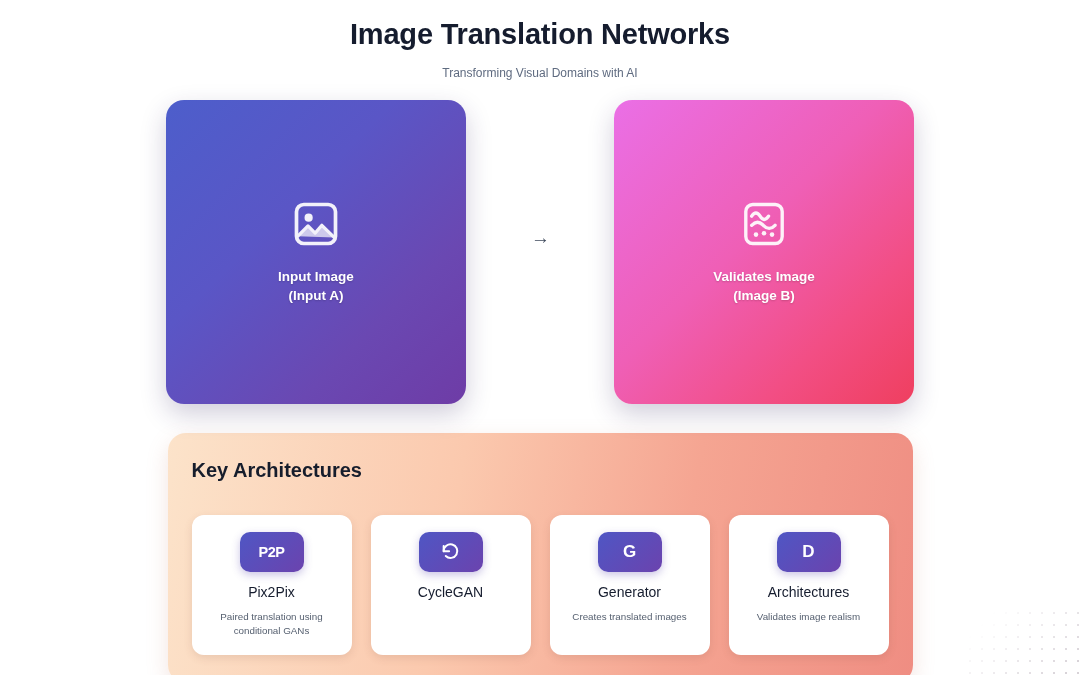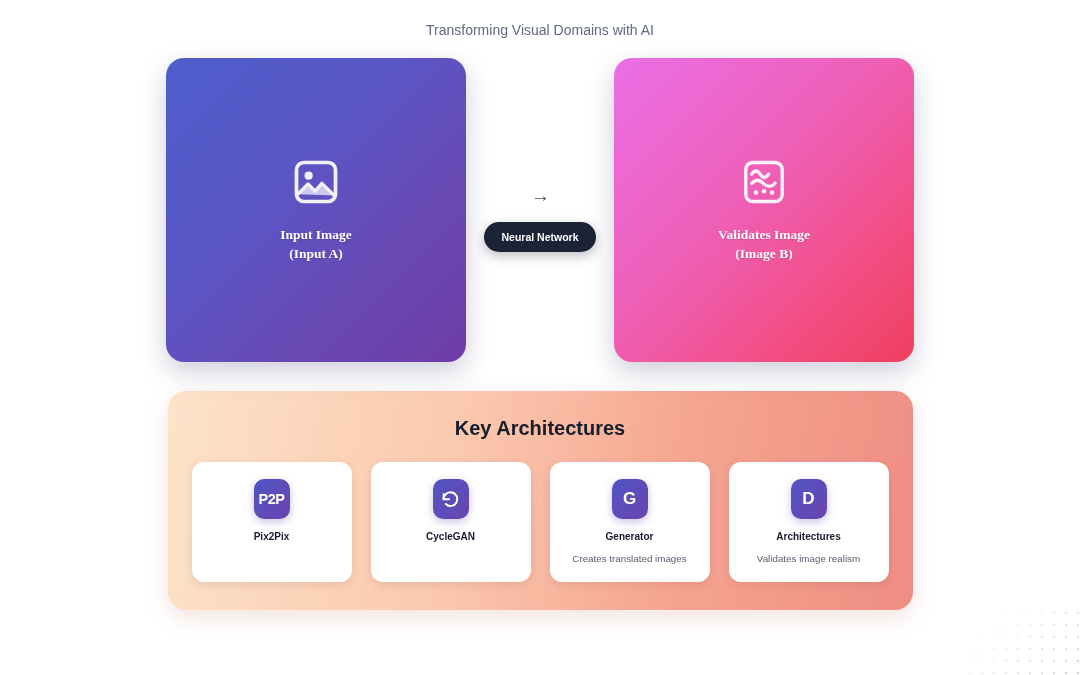--- a/index.html
+++ b/index.html
@@ -40,23 +40,23 @@
 
   .page-title {
     font-size: 29px;
     font-weight: bold;
     letter-spacing: -0.2px;
     color: #151c2e;
     line-height: 1.2;
   }
 
   .page-subtitle {
-    font-size: 14px;
+    font-size: 12px;
     color: #5f6b80;
-    margin-top: 5px;
+    margin-top: 14px;
   }
 
   
   .translation-row {
     position: relative;
     margin-top: 20px;
     height: 305px;
     display: flex;
     align-items: flex-start;
     justify-content: center;
@@ -86,21 +86,20 @@
     opacity: .92;
   }
   .card-icon svg { display: block; width: 52px; height: 52px; }
 
   .card-label {
     font-size: 13.5px;
     font-weight: bold;
     line-height: 1.38;
     text-align: center;
     text-shadow: 0 1px 2px rgba(0,0,0,.18);
-    font-family: Liberation Serif, serif;
   }
 
   
   .connector {
     width: 148px;
     height: 304px;
     display: flex;
     flex-direction: column;
     align-items: center;
     justify-content: flex-start;
@@ -130,81 +129,82 @@
   .arch-panel {
     width: 745px;
     margin: 28px auto 0;
     border-radius: 18px;
     background: linear-gradient(100deg, #fce3ca 0%, #fbc9ae 38%, #f5a592 68%, #ef8d82 100%);
     padding: 26px 24px 28px;
     box-shadow: 0 8px 22px rgba(196, 120, 100, .2);
   }
 
   .arch-title {
-    text-align: center;
+    text-align: left;
     font-size: 20px;
     font-weight: bold;
     color: #161d2c;
-    margin-bottom: 22px;
+    margin-bottom: 33px;
   }
 
   .arch-grid {
     display: grid;
     grid-template-columns: repeat(4, 1fr);
     gap: 19px;
   }
 
   .arch-card {
     background: #ffffff;
     border-radius: 12px;
     padding: 17px 10px 16px;
     text-align: center;
     box-shadow: 0 3px 9px rgba(120, 70, 60, .14);
     display: flex;
     flex-direction: column;
     align-items: center;
   }
 
   .arch-badge {
-    width: 36px;
+    width: 64px;
     height: 40px;
     border-radius: 10px;
     background: linear-gradient(135deg, #4f56c4 0%, #6b43ae 100%);
     color: #ffffff;
     display: flex;
     align-items: center;
     justify-content: center;
     font-size: 17px;
     font-weight: bold;
     margin-bottom: 12px;
     box-shadow: 0 3px 8px rgba(80, 60, 170, .3);
   }
   .arch-badge.small-text { font-size: 14.5px; letter-spacing: -0.4px; }
   .arch-badge svg { width: 21px; height: 21px; display: block; }
 
   .arch-name {
-    font-size: 10px;
-    font-weight: bold;
+    font-size: 14px;
+    font-weight: normal;
     color: #151c2e;
     margin-bottom: 10px;
   }
 
   .arch-desc {
     font-size: 9.8px;
     color: #566070;
     line-height: 1.48;
     max-width: 140px;
   }
 </style>
 </head>
 <body>
 
 <div class="page">
 
   <div class="header">
+    <div class="page-title">Image Translation Networks</div>
     <div class="page-subtitle">Transforming Visual Domains with AI</div>
   </div>
 
   <div class="translation-row">
 
     <div class="domain-card input">
       <div class="card-icon">
         <svg viewBox="0 0 24 24" fill="none" stroke="#ffffff" stroke-width="1.7" stroke-linecap="round" stroke-linejoin="round">
           <rect x="3" y="3" width="18" height="18" rx="3.4"></rect>
           <circle cx="8.6" cy="9.1" r="1.9" fill="#ffffff" stroke="none"></circle>
@@ -212,21 +212,20 @@
         </svg>
       </div>
       <div class="card-label">
         <span>Input Image</span><br>
         <span>(Input A)</span>
       </div>
     </div>
 
     <div class="connector">
       <div class="arrow-icon">→</div>
-      <div class="nn-badge">Neural Network</div>
     </div>
 
     <div class="domain-card output">
       <div class="card-icon">
         <svg viewBox="0 0 24 24" fill="none" stroke="#ffffff" stroke-width="1.55" stroke-linecap="round" stroke-linejoin="round">
           <rect x="3.6" y="3" width="16.8" height="18" rx="3.2"></rect>
           <path d="M6.3 8.4c1.3-2 2.6-2 3.9 0s2.6 2 3.9 0"></path>
           <path d="M6.3 12.6c1.8-1.9 3.6-1.9 5.4 0s3.6 1.9 5.4 0"></path>
           <circle cx="8.3" cy="16.9" r="1.05" fill="#ffffff" stroke="none"></circle>
           <circle cx="12" cy="16.3" r="1.05" fill="#ffffff" stroke="none"></circle>
@@ -242,20 +241,21 @@
   </div>
 
   <div class="arch-panel">
     <div class="arch-title">Key Architectures</div>
 
     <div class="arch-grid">
 
       <div class="arch-card">
         <div class="arch-badge small-text">P2P</div>
         <div class="arch-name">Pix2Pix</div>
+        <div class="arch-desc">Paired translation using conditional GANs</div>
       </div>
 
       <div class="arch-card">
         <div class="arch-badge">
           <svg viewBox="0 0 24 24" fill="none" stroke="#ffffff" stroke-width="2.3" stroke-linecap="round" stroke-linejoin="round">
             <path d="M4.2 11.6a7.8 7.8 0 1 1 2.4 5.6"></path>
             <polyline points="4.2,5.6 4.2,11.8 10.4,11.8"></polyline>
           </svg>
         </div>
         <div class="arch-name">CycleGAN</div>

